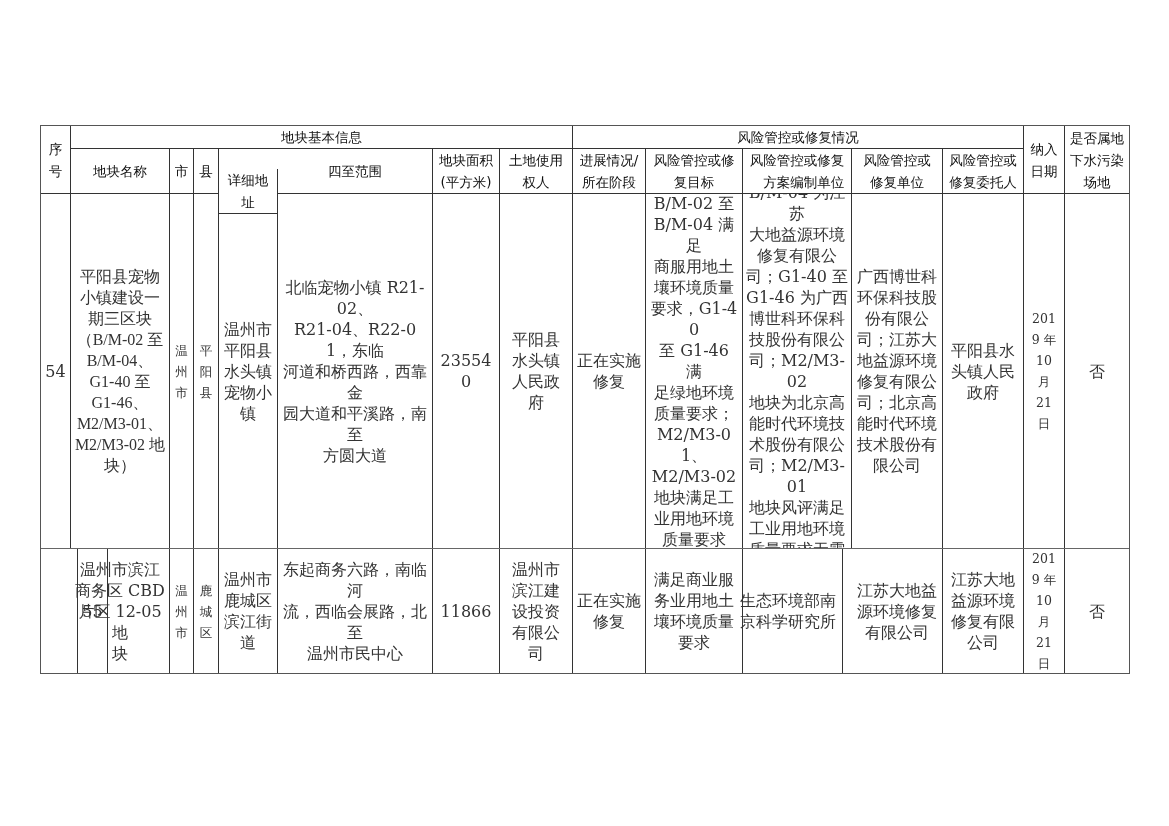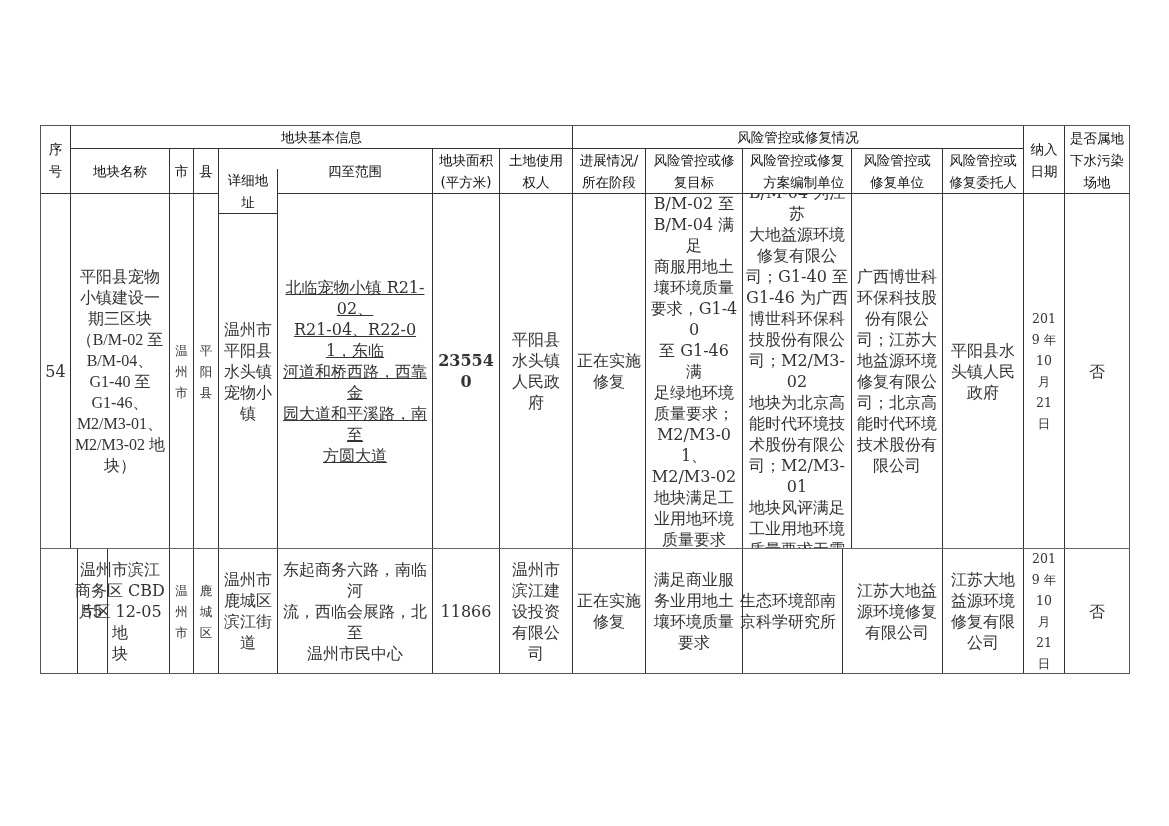--- a/index.html
+++ b/index.html
@@ -71,26 +71,26 @@
 州
 市</div>
       <div class="cell body narrow txt" style="left:194px;top:194px;width:25px;height:355px;padding:0;">平
 阳
 县</div>
       <div class="cell body txt" style="left:219px;top:194px;width:59px;height:355px;">温州市
 平阳县
 水头镇
 宠物小
 镇</div>
-      <div class="cell body txt" style="left:278px;top:194px;width:155px;height:355px;text-decoration:underline;">北临宠物小镇 R21-02、
+      <div class="cell body txt" style="left:278px;top:194px;width:155px;height:355px;">北临宠物小镇 R21-02、
 R21-04、R22-01，东临
 河道和桥西路，西靠金
 园大道和平溪路，南至
 方圆大道</div>
-      <div class="cell body txt" style="left:433px;top:194px;width:67px;height:355px;font-weight:bold;">235540</div>
+      <div class="cell body txt" style="left:433px;top:194px;width:67px;height:355px;">235540</div>
       <div class="cell body txt" style="left:500px;top:194px;width:73px;height:355px;">平阳县
 水头镇
 人民政
 府</div>
       <div class="cell body txt" style="left:573px;top:194px;width:73px;height:355px;">正在实施
 修复</div>
       <div class="cell body txt" style="left:646px;top:194px;width:97px;height:355px;">B/M-02 至
 B/M-04 满足
 商服用地土
 壤环境质量

